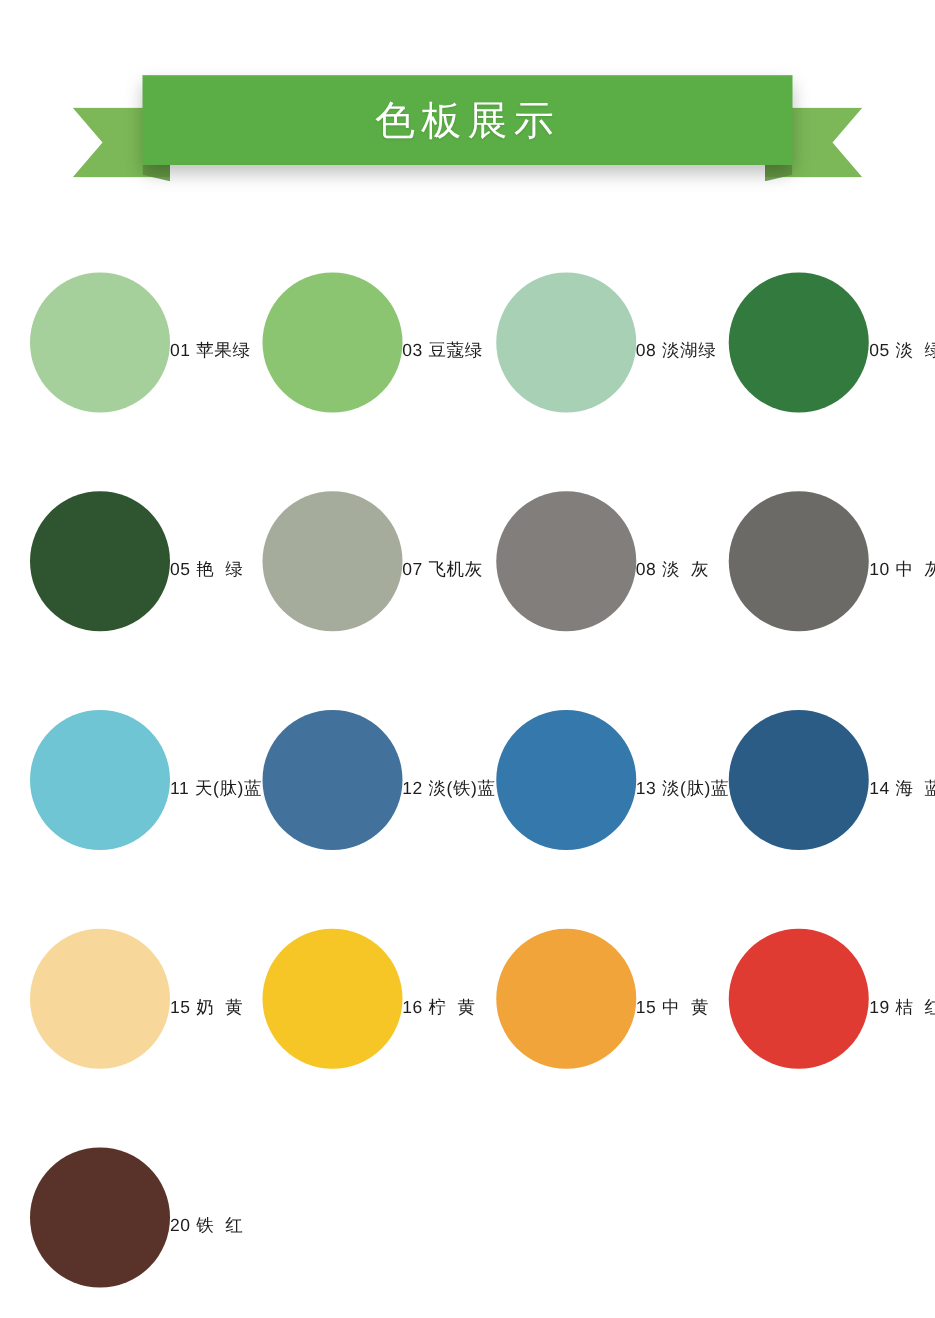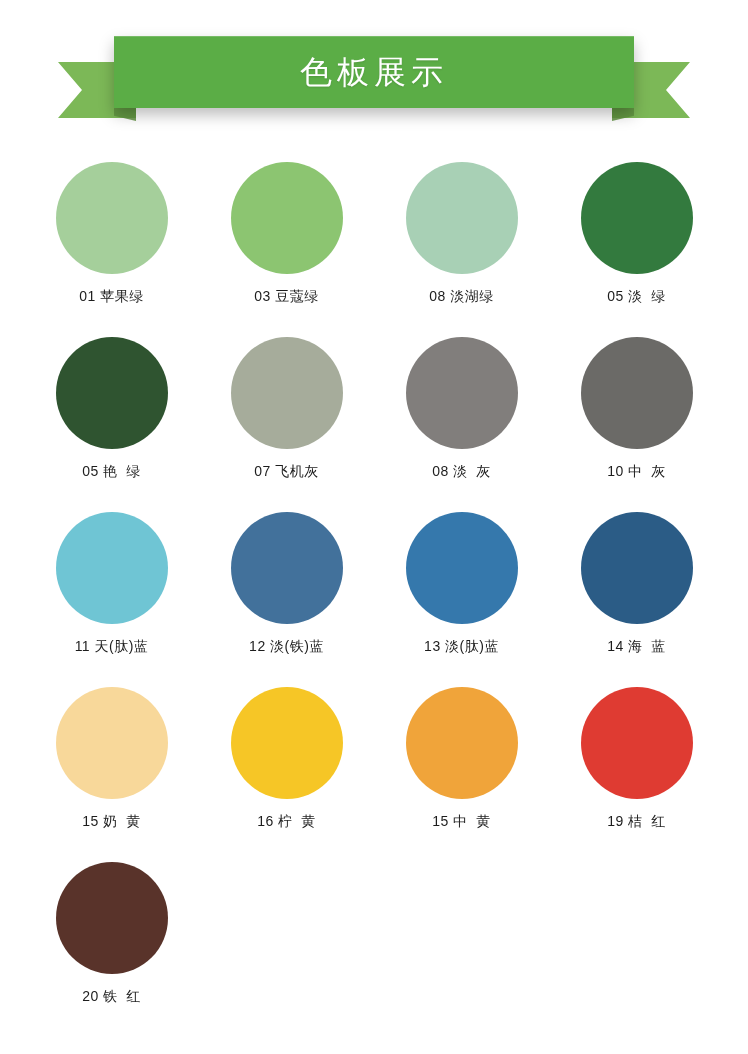--- a/index.html
+++ b/index.html
@@ -12,20 +12,21 @@
     background: #ffffff;
     font-family: "Liberation Sans", "DejaVu Sans", sans-serif;
     overflow: hidden;
   }
 
   
   .banner-wrap {
     position: relative;
     width: 748px;
     height: 140px;
+    margin-top: 24px;
   }
   .ribbon-tail {
     position: absolute;
     top: 62px;
     width: 78px;
     height: 56px;
     background: #7cb857;
   }
   .ribbon-tail.left {
     left: 58px;
@@ -78,21 +79,20 @@
     width: 700px;
     padding: 22px 0 0 0;
     display: grid;
     grid-template-columns: repeat(4, 1fr);
     grid-auto-rows: 175px;
     justify-items: center;
   }
   .swatch-cell {
     width: 100%;
     display: flex;
-    flex-direction: column;
     align-items: center;
   }
   .swatch-disc {
     width: 112px;
     height: 112px;
     border-radius: 50%;
     flex: none;
   }
   .swatch-label {
     margin-top: 14px;

